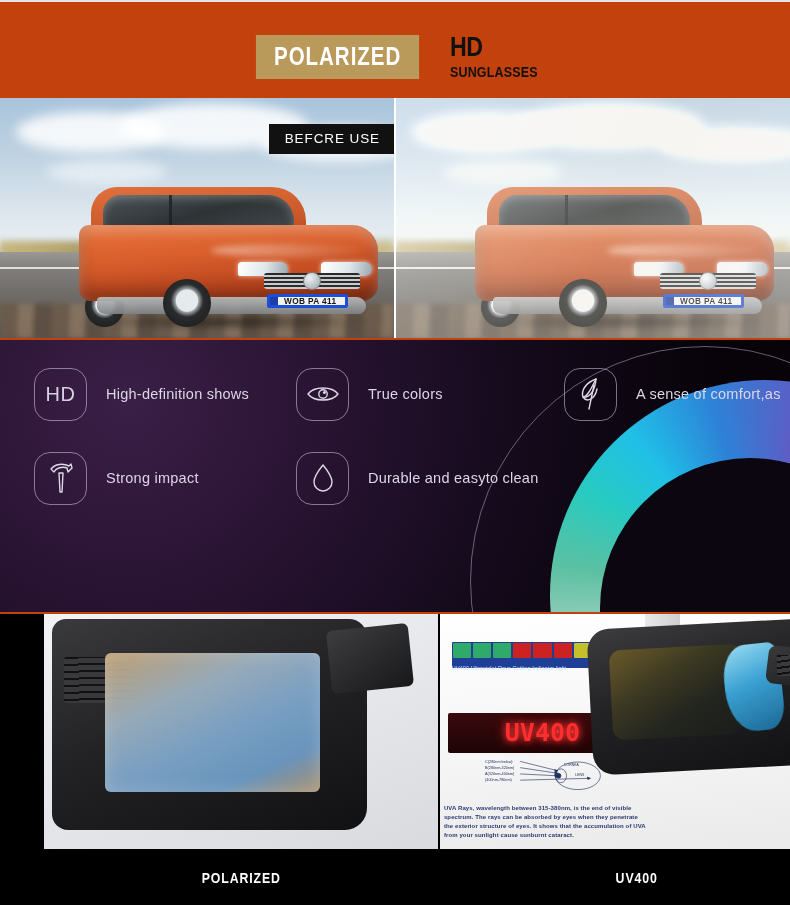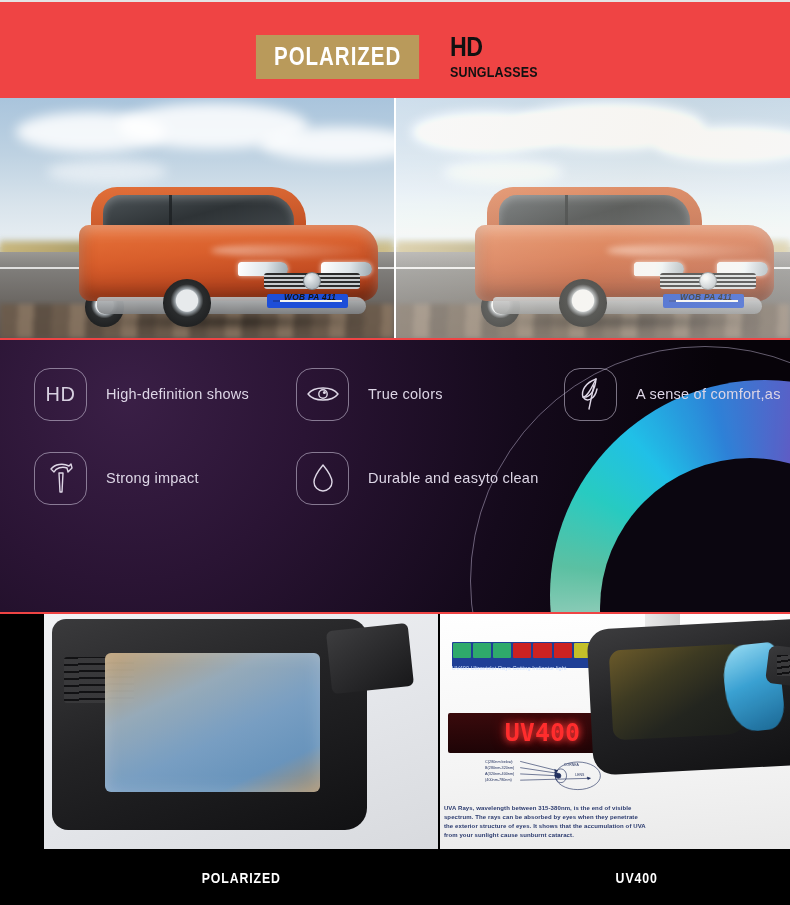--- a/index.html
+++ b/index.html
@@ -2,21 +2,21 @@
 <html><head>
 <meta charset="utf-8">
 <style>
   * { margin:0; padding:0; box-sizing:border-box; }
   html, body {
     width:790px; height:905px;
     background:#ffffff;
     font-family:"Liberation Sans", sans-serif;
     overflow:hidden;
   }
-  .page { position:relative; width:790px; height:905px; background:#ef4444; }
+  .page { position:relative; width:790px; height:905px; background:#c2410c; }
 
   
   .top-rule { position:absolute; left:0; top:0; width:790px; height:2px; background:#e4e4e4; }
 
   
   .header {
     position:absolute; left:0; top:26px; width:790px; height:62px;
     display:flex; align-items:center; justify-content:center; gap:12px;
   }
   .polarized-badge {
@@ -128,22 +128,22 @@
     background:repeating-linear-gradient(180deg,#2b2b2b 0 2px,#c9ccce 2px 4px);
     border-radius:3px;
   }
   .vw-logo {
     position:absolute; right:19%; bottom:21%; width:18px; height:18px;
     border-radius:50%; background:radial-gradient(circle at 35% 30%,#eef2f4,#9aa4ab);
     border:1.5px solid #7d858b;
   }
   .plate {
     position:absolute; right:10%; bottom:10%; width:27%; height:9%;
-    background:#f2f3f1; border:6px solid #1d4ed8; border-radius:2px;
-    display:flex; align-items:flex-end; justify-content:center;font-style:italic;
+    background:#f2f3f1; border:3px solid #1d4ed8; border-radius:2px;
+    display:flex; align-items:center; justify-content:center;
   }
   .plate-eu { position:absolute; left:0; top:0; bottom:0; width:10%; background:#1b3ea8; }
   .plate-text {
     font-size:9px; font-weight:bold; color:#141414; letter-spacing:.4px;
     transform:scaleX(.92); white-space:nowrap; padding-left:6px;
   }
   .bumper {
     position:absolute; left:6%; bottom:6%; width:90%; height:11%;
     background:linear-gradient(180deg,#b9bcbe,#7e8184);
     border-radius:4px 10px 8px 8px; opacity:.92;
@@ -403,20 +403,21 @@
           <div class="grille"></div>
           <div class="vw-logo"></div>
           <div class="bumper"></div>
           <div class="plate">
             <div class="plate-eu"></div>
             <div class="plate-text">WOB PA 411</div>
           </div>
           <div class="wheel wheel-front"></div>
         </div>
       </div>
+      <div class="panel-label">BEFCRE USE</div>
     </div>
 
     <div class="compare-panel panel-wash">
       <div class="scene">
         <div class="sky"></div>
         <div class="cloud c1"></div>
         <div class="cloud c2"></div>
         <div class="cloud c3"></div>
         <div class="cloud c4"></div>
         <div class="horizon"></div>

